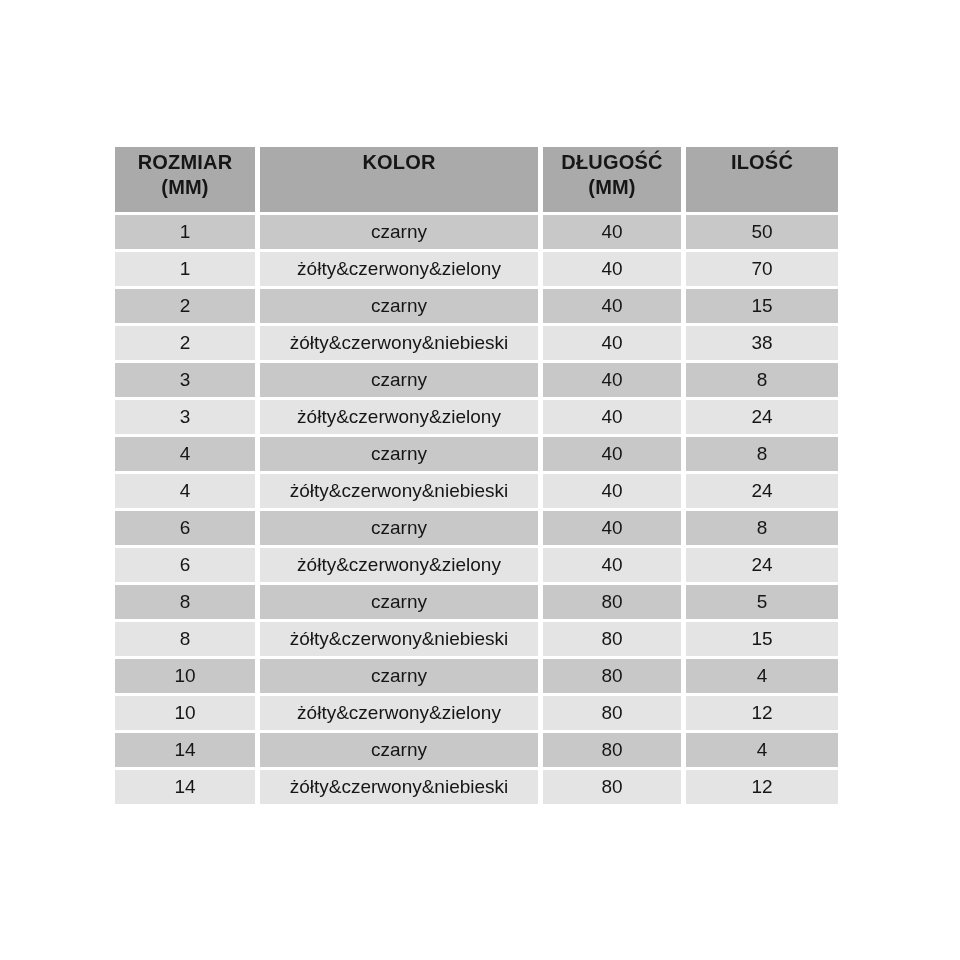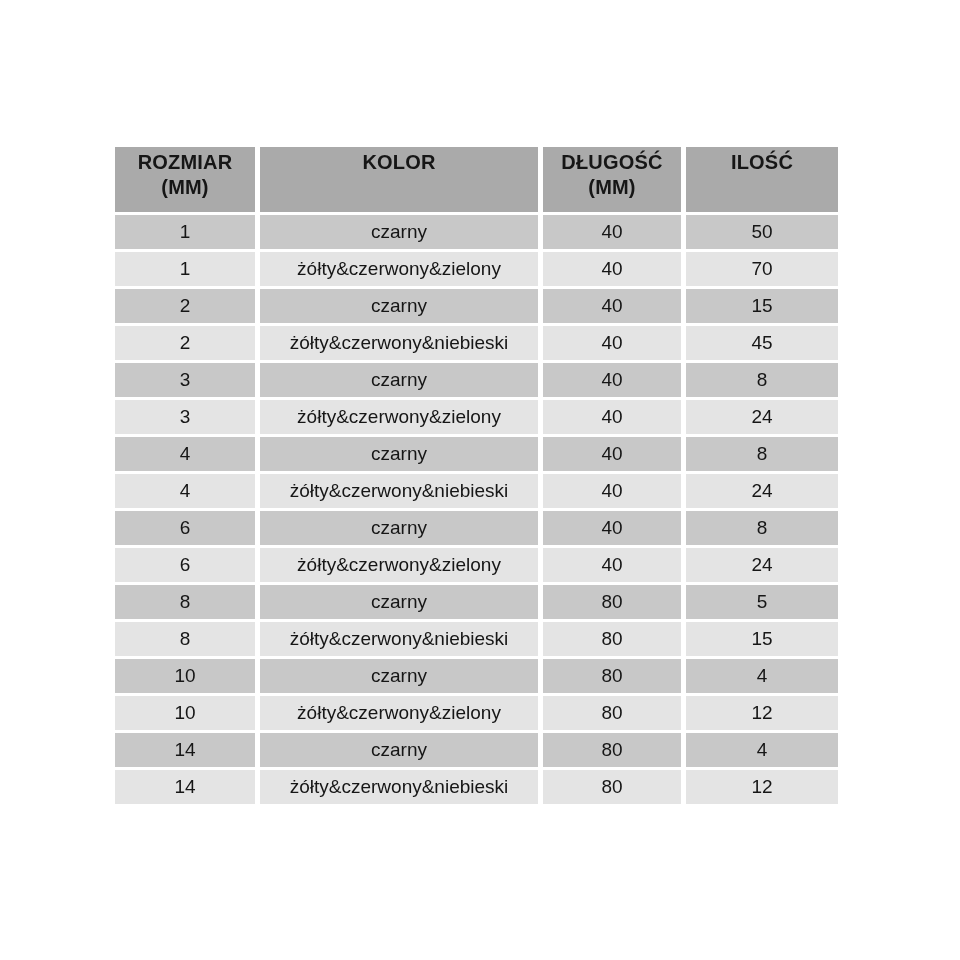--- a/index.html
+++ b/index.html
@@ -87,21 +87,21 @@
         <tr class="row-dark">
           <td>2</td>
           <td>czarny</td>
           <td>40</td>
           <td>15</td>
         </tr>
         <tr class="row-light">
           <td>2</td>
           <td>żółty&amp;czerwony&amp;niebieski</td>
           <td>40</td>
-          <td>45</td>
+          <td>38</td>
         </tr>
         <tr class="row-dark">
           <td>3</td>
           <td>czarny</td>
           <td>40</td>
           <td>8</td>
         </tr>
         <tr class="row-light">
           <td>3</td>
           <td>żółty&amp;czerwony&amp;zielony</td>

